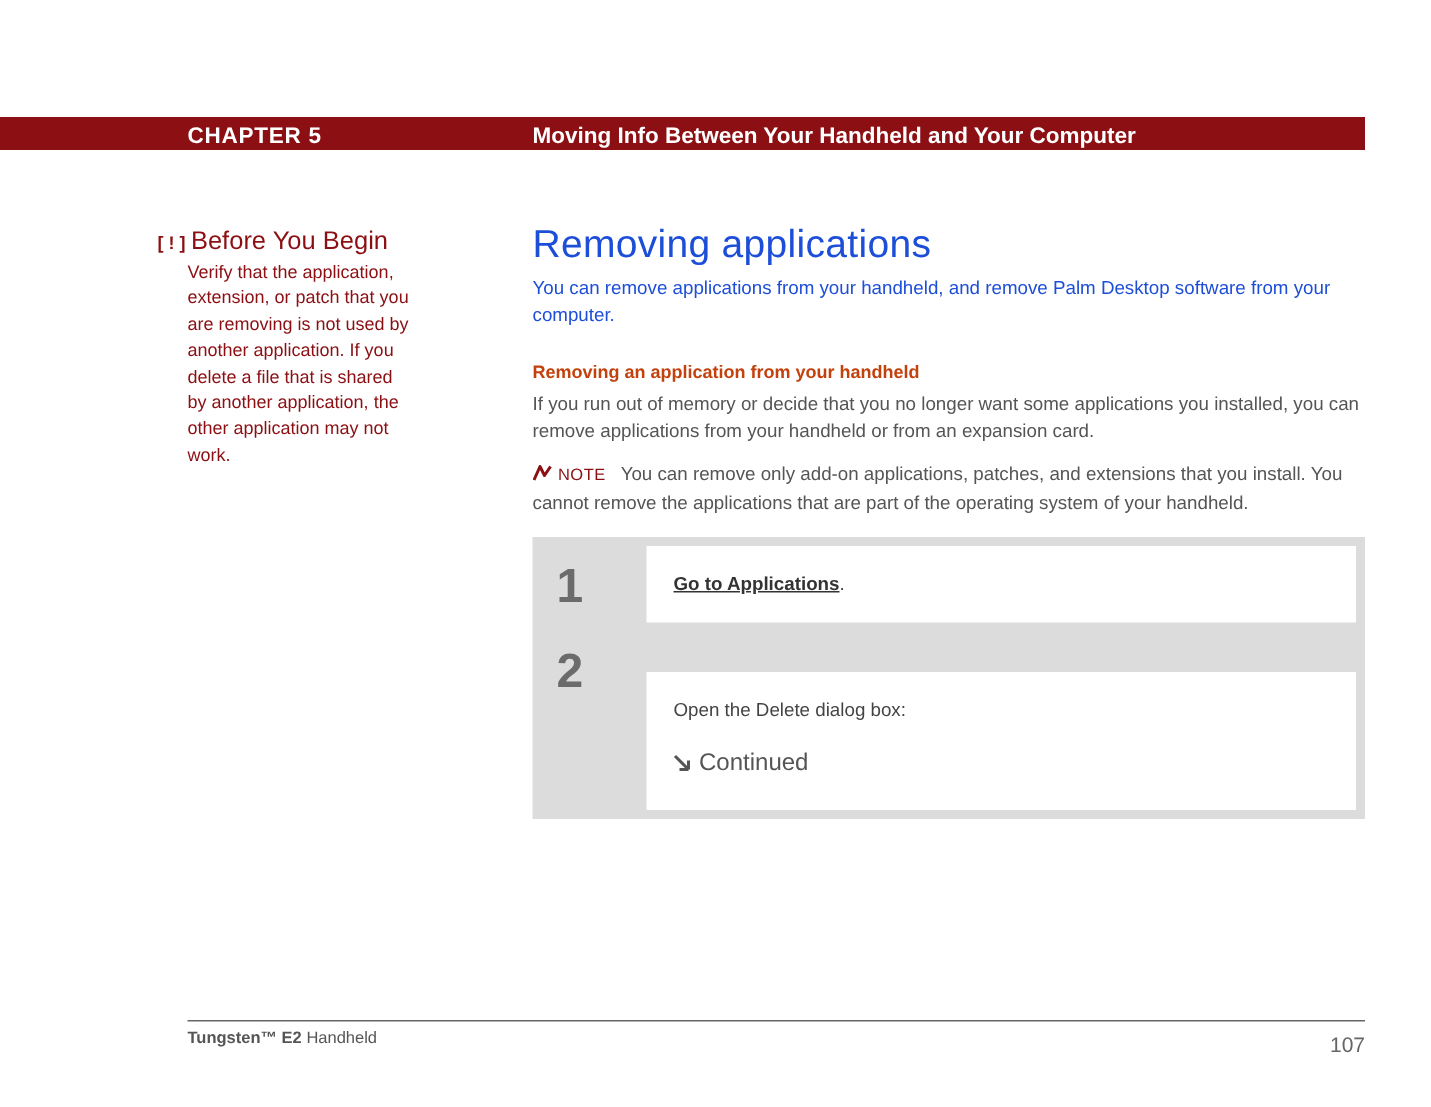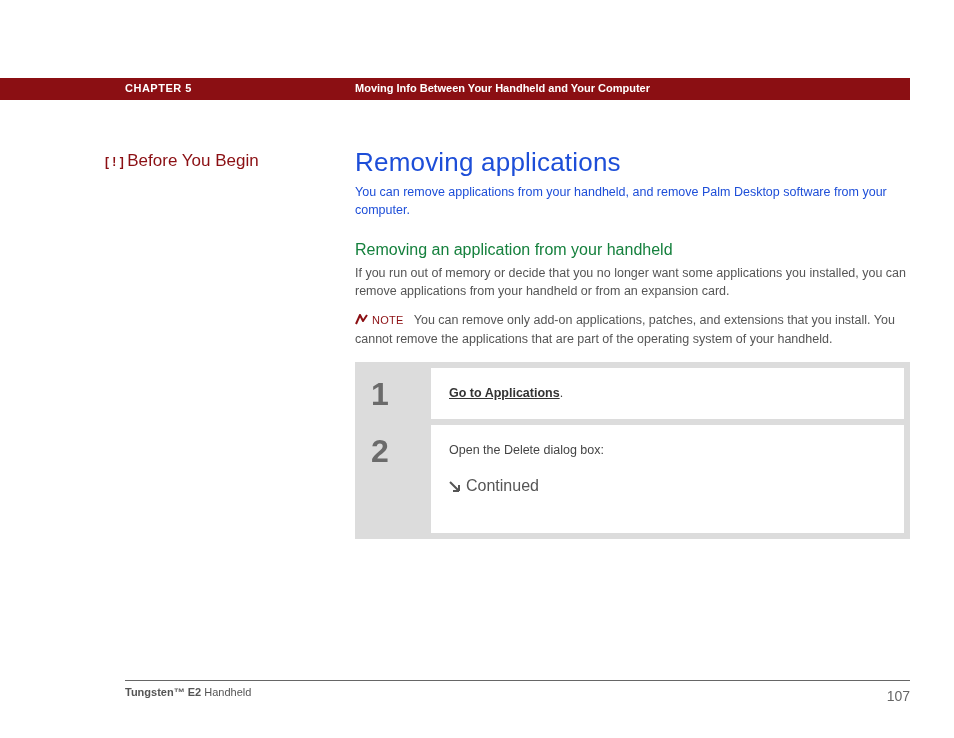--- a/index.html
+++ b/index.html
@@ -13,21 +13,21 @@
     position: relative;
   }
   .header-bar {
     position: absolute;
     top: 78px;
     left: 0;
     width: 910px;
     height: 22px;
     background: #8b0f13;
     color: #fff;
-    font-size: 11px;
+    font-size: 15px;
     font-weight: bold;
   }
   .header-bar .chapter {
     position: absolute;
     left: 125px;
     top: 4px;
     letter-spacing: 0.5px;
   }
   .header-bar .title {
     position: absolute;
@@ -70,23 +70,23 @@
     letter-spacing: 0.2px;
     margin-bottom: 6px;
   }
   .intro {
     font-size: 12.5px;
     color: #1d4ed8;
     line-height: 1.4;
     margin-bottom: 22px;
   }
   h2.subsection-title {
-    font-size: 16px;
-    font-weight: normal;
-    color: #15803d;
+    font-size: 12px;
+    font-weight: bold;
+    color: #c2410c;
     margin-bottom: 6px;
   }
   .subintro {
     font-size: 12.5px;
     color: #555;
     line-height: 1.4;
     margin-bottom: 12px;
   }
   .note-row {
     font-size: 12.5px;
@@ -125,21 +125,21 @@
     font-family: Arial, sans-serif;
   }
   .step-body {
     background: #ffffff;
     flex: 1;
     padding: 16px 18px 16px 18px;
     font-size: 12.5px;
     color: #444;
     line-height: 1.5;
   }
-  .step-body.noboxpadbot { padding-bottom: 34px; }
+  .step-body.noboxpadbot { padding-bottom: 18px; margin-top: 27px; }
   .link {
     text-decoration: underline;
     font-weight: bold;
     color: #333;
     cursor: pointer;
   }
   .step-list {
     margin-top: 10px;
   }
   .step-list-item {
@@ -187,20 +187,21 @@
 <div class="header-bar">
   <div class="chapter">CHAPTER 5</div>
   <div class="title">Moving Info Between Your Handheld and Your Computer</div>
 </div>
 
 <div class="sidebar">
   <div>
     <span class="warn-tag">[ ! ]</span>
     <span class="warn-title">Before You Begin</span>
   </div>
+  <div class="warn-body">Verify that the application, extension, or patch that you are removing is not used by another application. If you delete a file that is shared by another application, the other application may not work.</div>
 </div>
 
 <div class="main">
   <h1 class="section-title">Removing applications</h1>
   <p class="intro">You can remove applications from your handheld, and remove Palm Desktop software from your computer.</p>
 
   <h2 class="subsection-title">Removing an application from your handheld</h2>
   <p class="subintro">If you run out of memory or decide that you no longer want some applications you installed, you can remove applications from your handheld or from an expansion card.</p>
 
   <p class="note-row">

